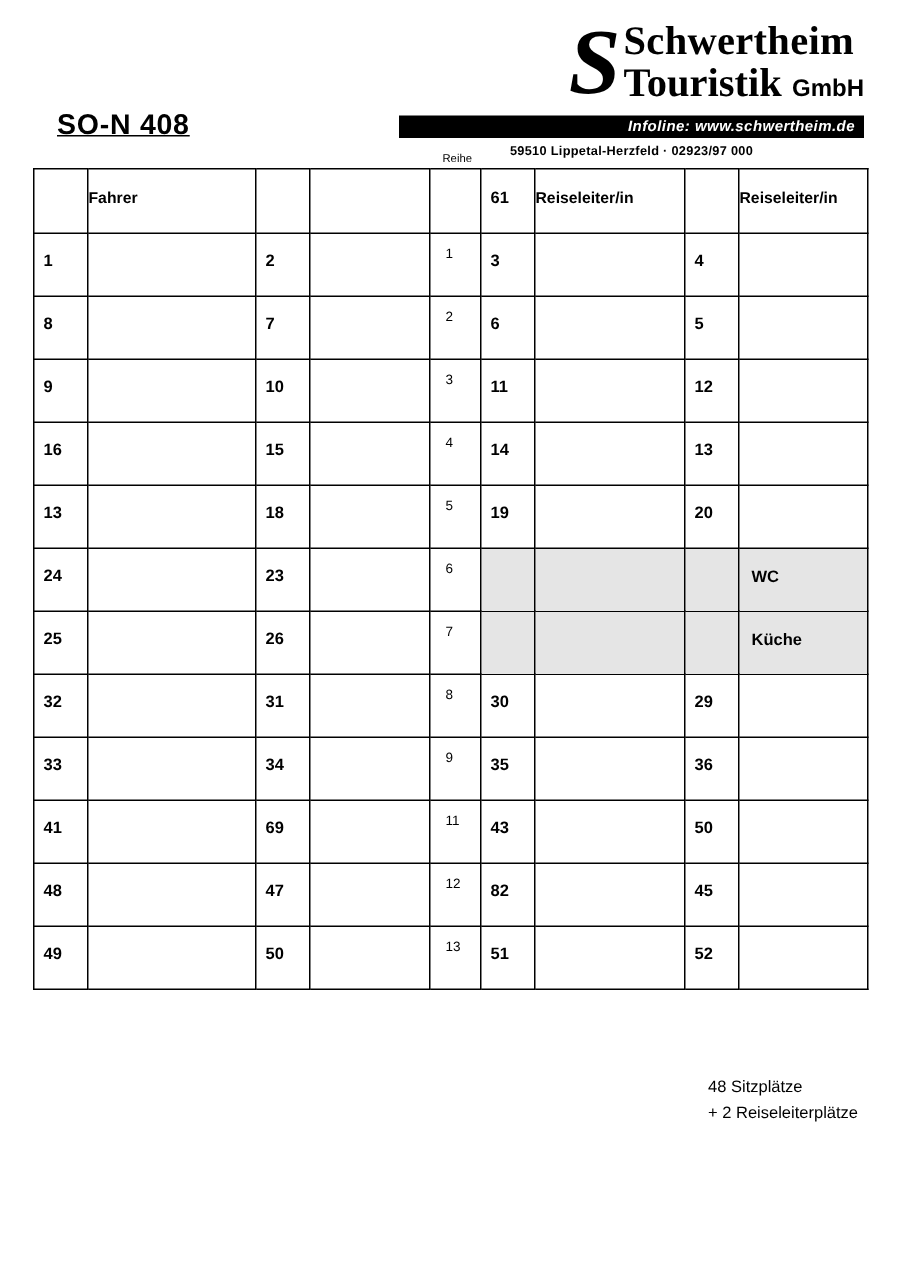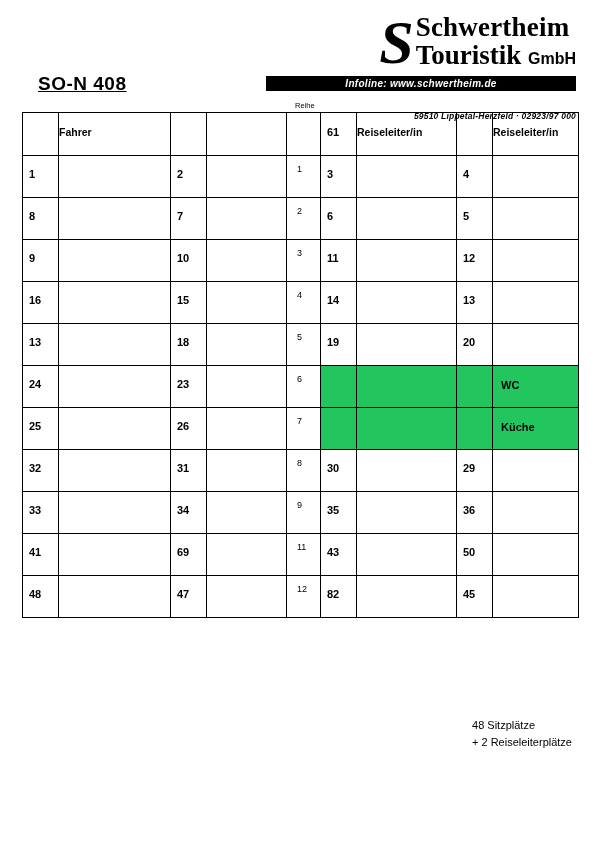--- a/index.html
+++ b/index.html
@@ -63,29 +63,28 @@
   }
   .logo-bar {
     background: #000;
     color: #fff;
     font-size: 10px;
     font-weight: bold;
     font-style: italic;
     font-family: "Liberation Sans", sans-serif;
     padding: 2px 6px 2px 6px;
     margin-top: 3px;
-    text-align: center;
     letter-spacing: 0.3px;
   }
   .logo-addr {
     font-size: 8.5px;
     font-weight: bold;
-    font-style: italic;
     font-family: "Liberation Sans", sans-serif;
-    margin-top: 20px;
+    margin-top: 3px;
+    text-align: center;
     letter-spacing: 0.2px;
   }
 
   
   .doc-title {
     position: absolute;
     left: 38px;
     top: 73px;
     font-size: 19px;
     font-weight: bold;
@@ -150,21 +149,21 @@
     font-weight: bold;
   }
   .label-bold {
     position: absolute;
     left: 8px;
     top: 13px;
     font-size: 11px;
     font-weight: bold;
   }
   .grey {
-    background: #22c55e;
+    background: #e5e5e5;
   }
 
   
   .c1 { width: 36px; }
   .c2 { width: 112px; }
   .c3 { width: 36px; }
   .c4 { width: 80px; }
   .c5 { width: 34px; }
   .c6 { width: 36px; }
   .c7 { width: 100px; }
@@ -462,19 +461,40 @@
         </td>
         <td class="seat-right-aisle">
           <span class="num">82</span>
         </td>
         <td class=""></td>
         <td class="">
           <span class="num">45</span>
         </td>
         <td class=""></td>
       </tr>
+      <tr>
+        <td>
+          <span class="num">49</span>
+        </td>
+        <td></td>
+        <td>
+          <span class="num">50</span>
+        </td>
+        <td></td>
+        <td>
+          <span class="rownum">13</span>
+        </td>
+        <td class="seat-right-aisle">
+          <span class="num">51</span>
+        </td>
+        <td class=""></td>
+        <td class="">
+          <span class="num">52</span>
+        </td>
+        <td class=""></td>
+      </tr>
     </tbody>
 </table>
 
 <div class="footer-notes">
   <div>48 Sitzplätze</div>
   <div>+ 2 Reiseleiterplätze</div>
 </div>
 
 </body></html>

